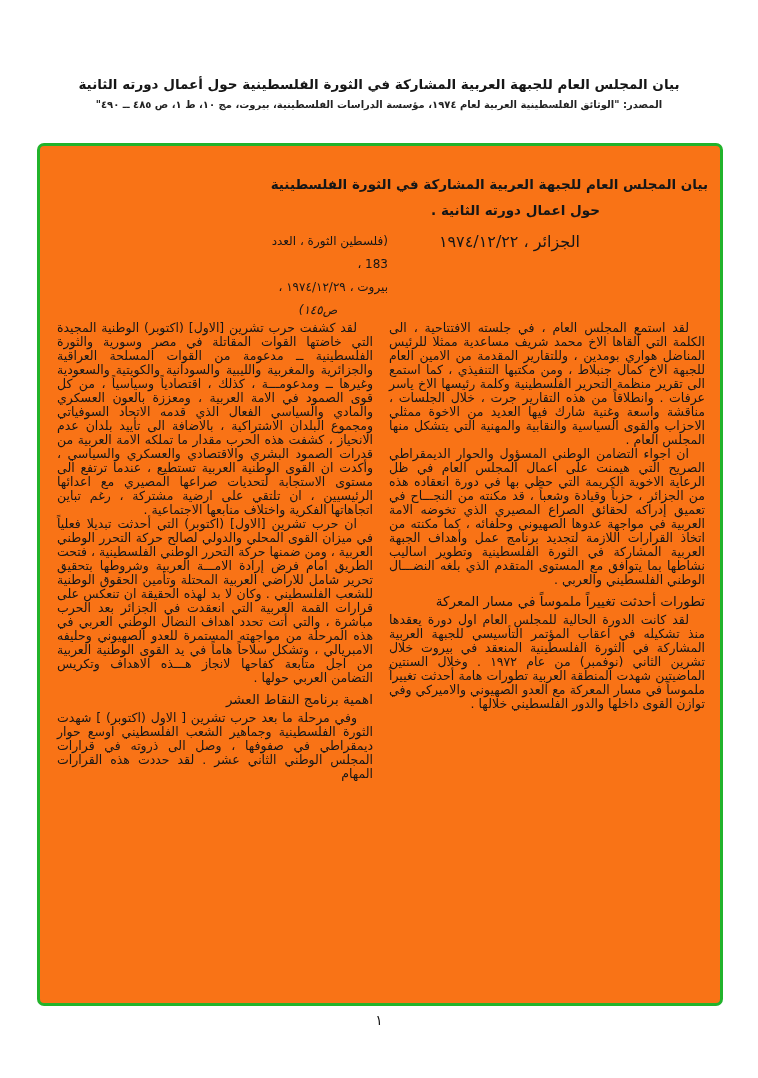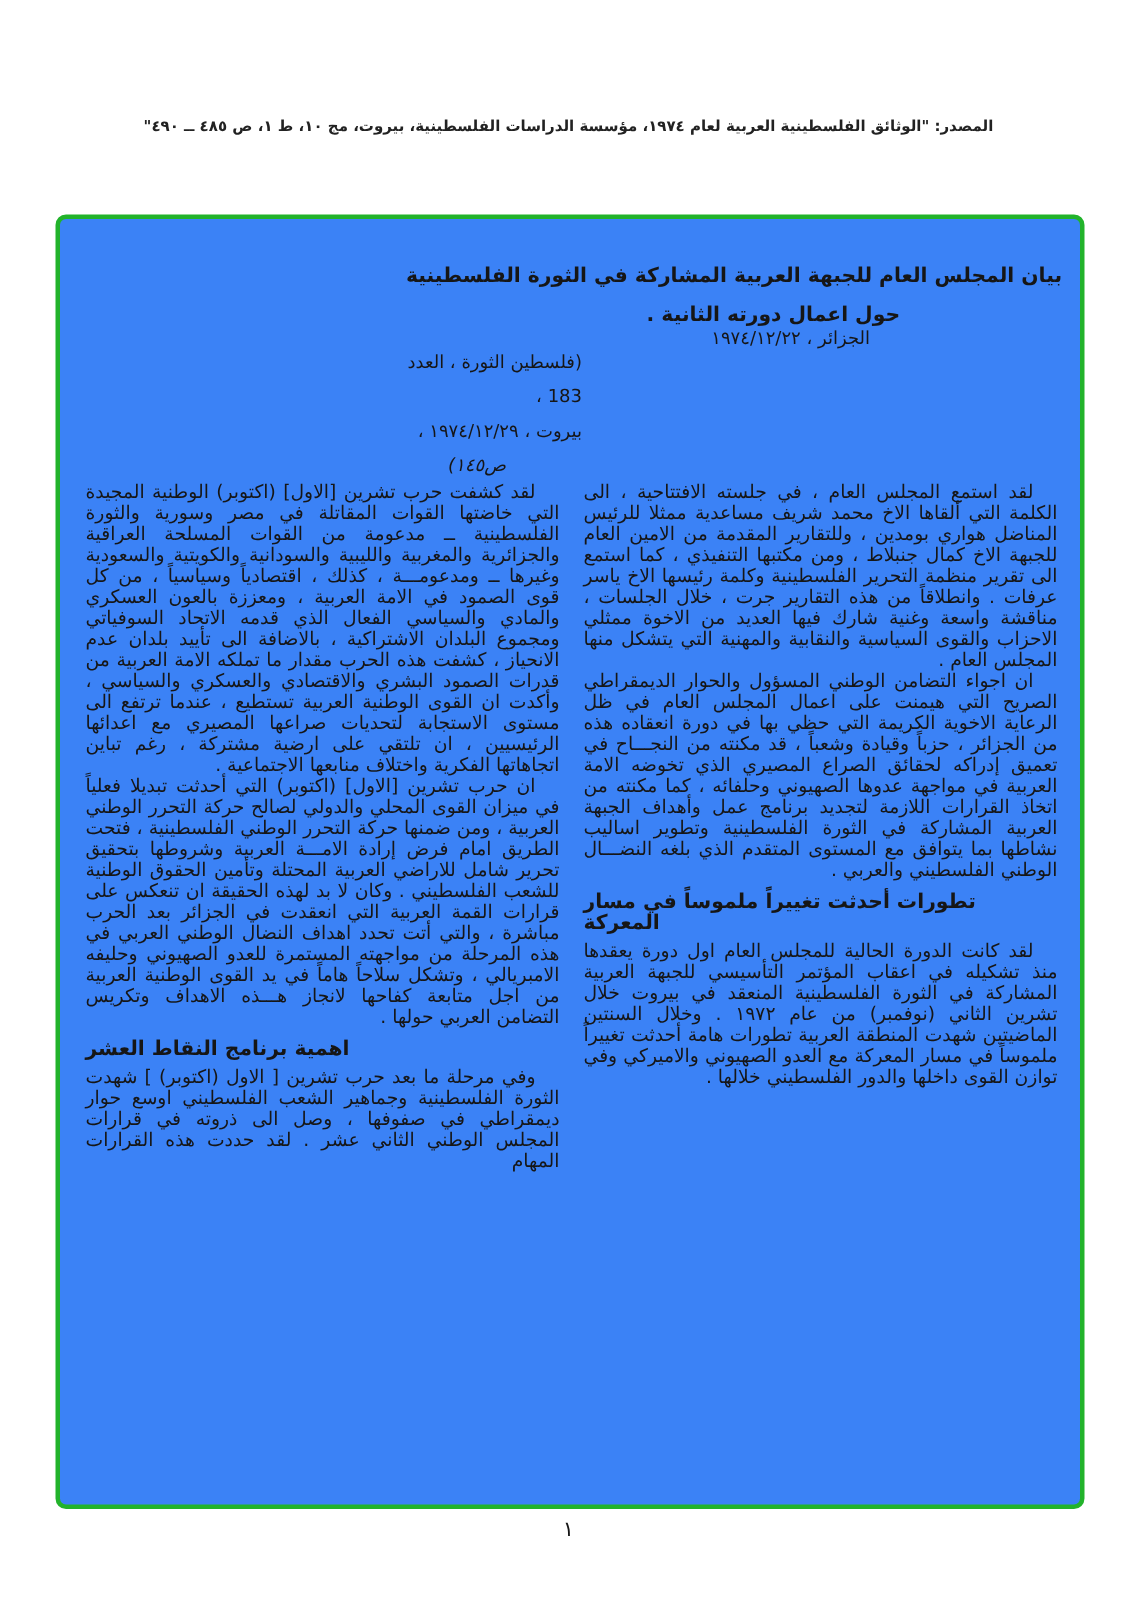--- a/index.html
+++ b/index.html
@@ -36,44 +36,44 @@
   }
   .doc-frame {
     position: absolute;
     left: 37px;
     top: 143px;
     width: 686px;
     height: 863px;
     box-sizing: border-box;
     border: 3px solid #22b32b;
     border-radius: 7px;
-    background: #3b82f6;
+    background: #f97316;
   }
   .doc-title-1 {
     position: absolute;
     top: 30px;
     right: 12px;
     font-size: 13.5px;
     font-weight: bold;
     white-space: nowrap;
   }
   .doc-title-2 {
     position: absolute;
     top: 56px;
     right: 120px;
     font-size: 13.5px;
     font-weight: bold;
     white-space: nowrap;
     text-align: center;
   }
   .dateline {
     position: absolute;
-    top: 72px;
+    top: 86px;
     right: 140px;
-    font-size: 12px;
+    font-size: 16px;
     white-space: nowrap;
   }
   .citation {
     position: absolute;
     top: 84px;
     left: 208px;
     width: 140px;
     font-size: 12px;
     line-height: 23px;
   }
@@ -96,38 +96,39 @@
     line-height: 14px;
     text-align: justify;
     direction: rtl;
   }
   .col p {
     margin: 0;
     text-indent: 16px;
   }
   .col .heading {
     font-size: 13.5px;
-    font-weight: bold;
-    text-align: left;
+    font-weight: normal;
+    text-align: right;
     text-indent: 0;
     margin: 7px 0 5px 0;
   }
   .page-number {
     position: absolute;
     top: 1012px;
     left: 0;
     width: 100%;
     text-align: center;
     font-size: 14px;
   }
 </style>
 </head>
 <body>
 
 <div class="outer-header">
+  <div class="outer-title">بيان المجلس العام للجبهة العربية المشاركة في الثورة الفلسطينية حول أعمال دورته الثانية</div>
   <div class="outer-source">المصدر: "الوثائق الفلسطينية العربية لعام ١٩٧٤، مؤسسة الدراسات الفلسطينية، بيروت، مج ١٠، ط ١، ص ٤٨٥ ــ ٤٩٠"</div>
 </div>
 
 <div class="doc-frame">
   <div class="doc-title-1">بيان المجلس العام للجبهة العربية المشاركة في الثورة الفلسطينية</div>
   <div class="doc-title-2">حول اعمال دورته الثانية .</div>
 
   <div class="dateline">الجزائر ، ١٩٧٤/١٢/٢٢</div>
 
   <div class="citation">

